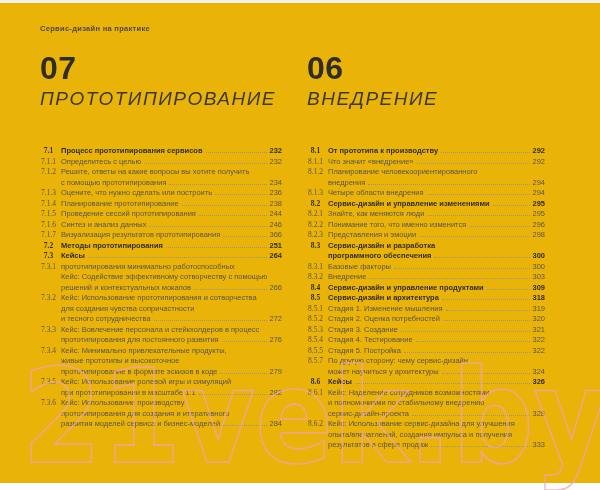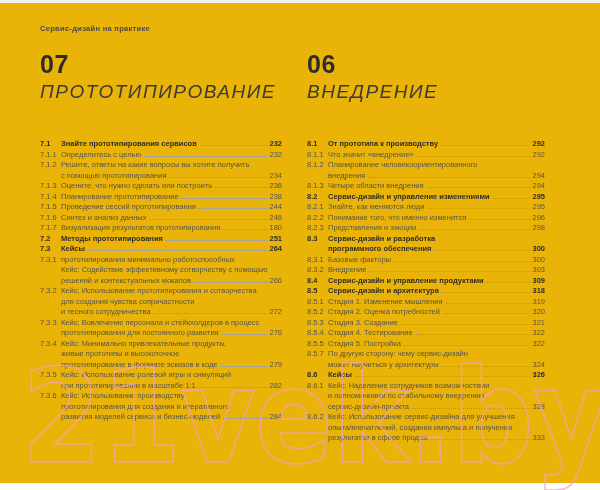--- a/index.html
+++ b/index.html
@@ -23,38 +23,39 @@
   }
   .book-title {
     position: absolute; top: 24px; left: 40px;
     font-size: 7.5px; font-weight: bold; letter-spacing: 0.3px;
     color: #4c4a47;
   }
   .col { position: absolute; top: 52px; }
   .col-left  { left: 40px;  width: 242px; }
   .col-right { left: 307px; width: 238px; }
   .ch-num {
-    font-size: 25px; font-weight: bold; color: #2e2d2b;
+    font-size: 32px; font-weight: bold; color: #2e2d2b;
     line-height: 1; letter-spacing: 0.5px;
   }
   .ch-title {
     font-size: 19px; font-weight: 400; color: #3a3938;
     letter-spacing: 1.5px; margin-top: 4px; white-space: nowrap; font-style: italic;
   }
   .entries { margin-top: 36px; }
   .entry {
     display: flex;
     font-size: 7.5px;
     line-height: 10.5px;
     color: #57554f;
   }
   .entry.bold { font-weight: bold; color: #2f2e2b; }
   .enum {
-    width: 17px; min-width: 17px; text-align: left;
+    width: 17px; min-width: 17px; text-align: center;
     margin-right: 4px;
+    font-family: Liberation Serif, serif;
   }
   .elines { flex: 1; min-width: 0; }
   .line { white-space: nowrap; overflow: hidden; }
   .lastline { display: flex; align-items: baseline; }
   .ltext { white-space: nowrap; }
   .leader {
     flex: 1;
     border-bottom: 1px dotted #97948e;
     margin: 0 2px 2px 3px;
     min-width: 6px;
@@ -74,21 +75,21 @@
   <div class="book-title">Сервис-дизайн на практике</div>
 
   <div class="col col-left">
     <div class="ch-num">07</div>
     <div class="ch-title">ПРОТОТИПИРОВАНИЕ</div>
     <div class="entries">
   <div class="entry bold">
     <span class="enum">7.1</span>
     <div class="elines">
       <div class="lastline">
-        <span class="ltext">Знайте прототипирования сервисов</span>
+        <span class="ltext">Процесс прототипирования сервисов</span>
         <span class="leader"></span>
         <span class="pagenum">232</span>
       </div>
     </div>
   </div>
 
   <div class="entry">
     <span class="enum">7.1.1</span>
     <div class="elines">
       <div class="lastline">
@@ -154,21 +155,21 @@
       </div>
     </div>
   </div>
 
   <div class="entry">
     <span class="enum">7.1.7</span>
     <div class="elines">
       <div class="lastline">
         <span class="ltext">Визуализация результатов прототипирования</span>
         <span class="leader"></span>
-        <span class="pagenum">180</span>
+        <span class="pagenum">366</span>
       </div>
     </div>
   </div>
 
   <div class="entry bold">
     <span class="enum">7.2</span>
     <div class="elines">
       <div class="lastline">
         <span class="ltext">Методы прототипирования</span>
         <span class="leader"></span>

